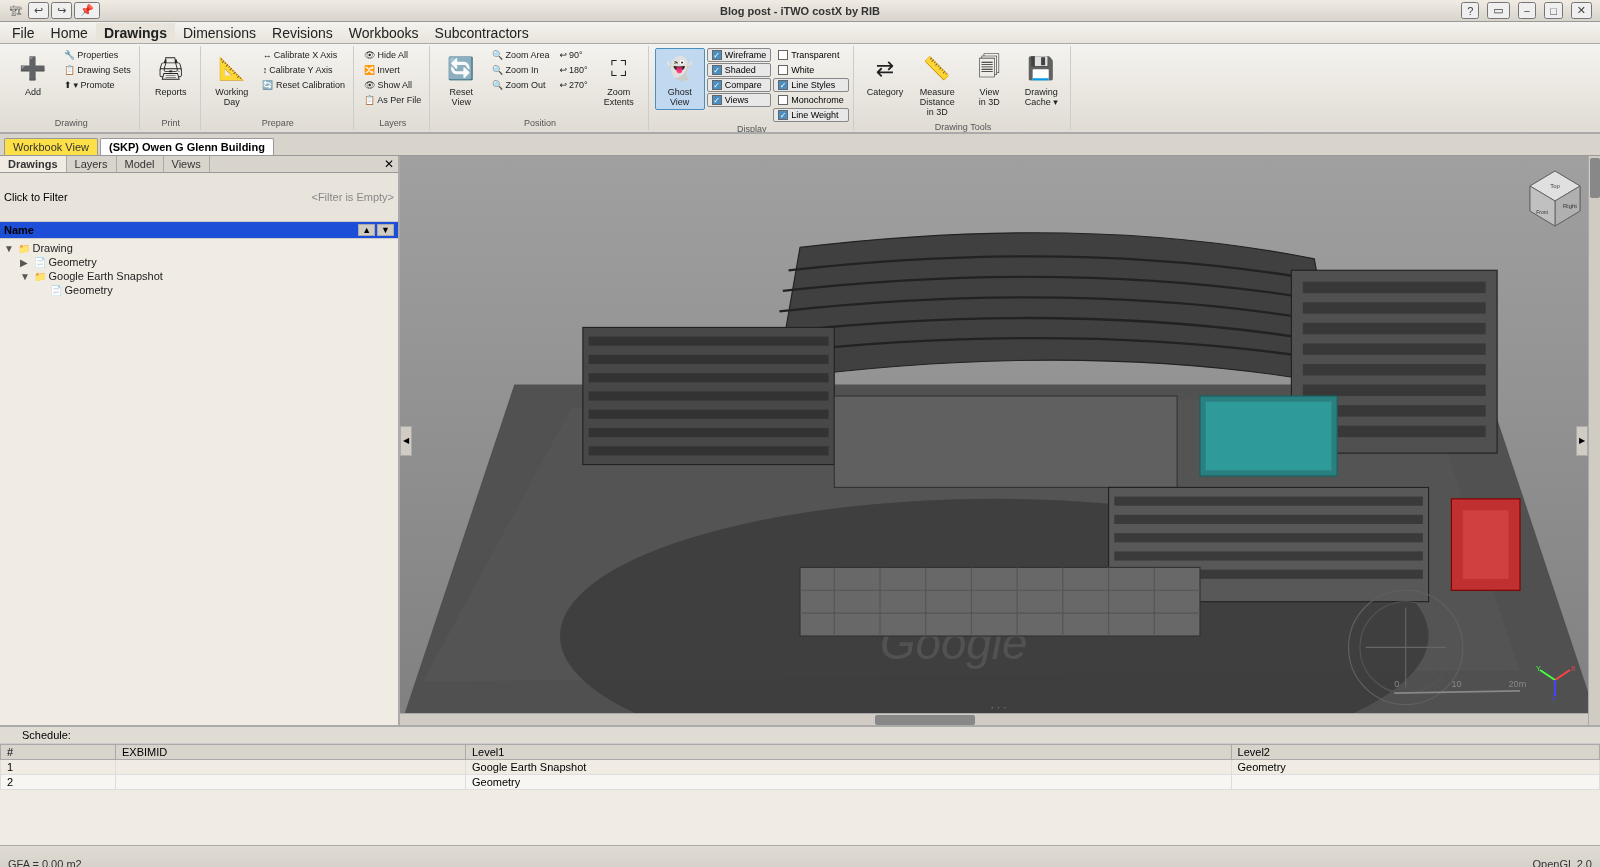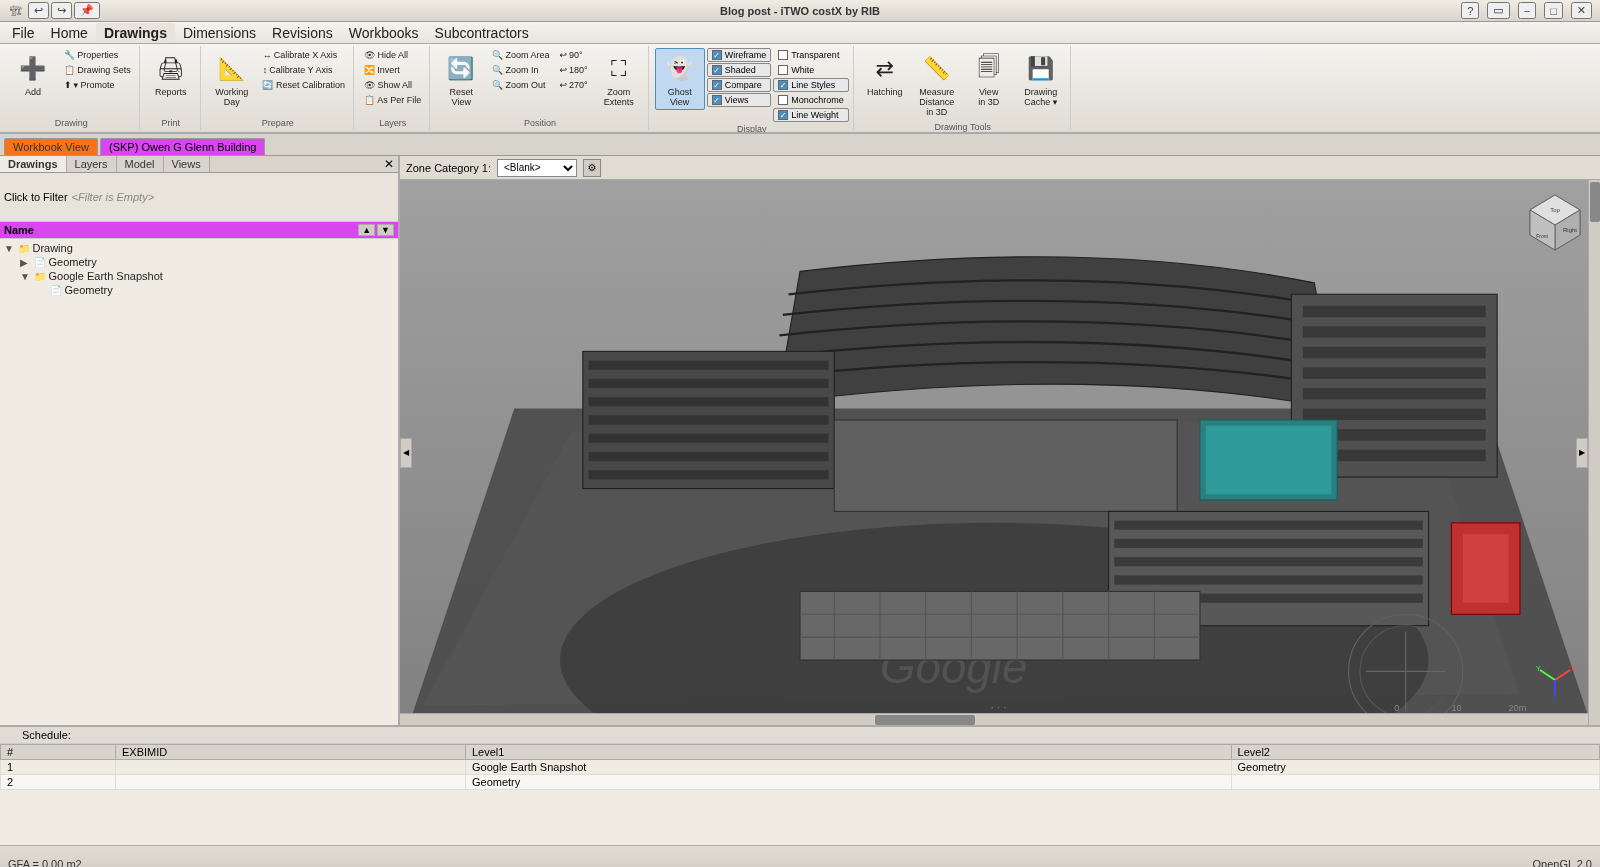--- a/index.html
+++ b/index.html
@@ -92,29 +92,29 @@
       height: 22px;
       background: #d8d4cc;
       display: flex;
       align-items: flex-end;
       padding: 0 4px;
       border-bottom: 1px solid #999;
     }
     .doc-tab {
       padding: 2px 8px;
       font-size: 11px;
-      background: #f97316;
+      background: #fde047;
       border: 1px solid #999;
       border-bottom: none;
       cursor: pointer;
       color: #333;
       margin-right: 2px;
       border-radius: 2px 2px 0 0;
     }
-    .doc-tab.active { background: #d946ef; color: #000; font-weight: 400; }
+    .doc-tab.active { background: #ffffff; color: #000; font-weight: 700; }
 
     
     #main-area {
       display: flex;
       height: calc(867px - 22px - 22px - 90px - 22px - 22px);
       
     }
 
     
     #left-panel {
@@ -140,24 +140,24 @@
     .panel-tab.active { background: #f0ece4; font-weight: 600; }
     #filter-bar {
       display: flex;
       align-items: center;
       padding: 18px 4px;
       background: #e8e4dc;
       border-bottom: 1px solid #ccc;
       font-size: 11px;
       gap: 4px;
     }
-    #filter-text { color: #888; font-style: italic; flex: 1; }
+    #filter-text { color: #888; flex: 1; text-align: right; }
     #tree-header {
       padding: 2px 4px;
-      background: #d946ef;
+      background: #1d4ed8;
       border-bottom: 1px solid #ccc;
       font-size: 11px;
       font-weight: bold;
       display: flex;
       align-items: center;
     }
     #tree-content { flex: 1; overflow-y: auto; padding: 2px 0; }
     .tree-item {
       display: flex;
       align-items: center;
@@ -553,21 +553,21 @@
         </div>
       </div>
     </div>
     <div class="ribbon-group-label">Display</div>
   </div>
 
   <div class="ribbon-group">
     <div class="ribbon-group-content">
       <div class="ribbon-btn-large">
         <div class="ribbon-icon-lg">⇄</div>
-        <span>Hatching</span>
+        <span>Category</span>
       </div>
       <div class="ribbon-btn-large">
         <div class="ribbon-icon-lg">📏</div>
         <span>Measure<br>Distance<br>in 3D</span>
       </div>
       <div class="ribbon-btn-large">
         <div class="ribbon-icon-lg">🗐</div>
         <span>View<br>in 3D</span>
       </div>
       <div class="ribbon-btn-large">
@@ -630,25 +630,20 @@
         <div class="tree-item" style="padding-left: 36px;">
           <span class="tree-expand">&nbsp;</span>
           <span class="tree-icon">📄</span>
           <span class="tree-label">Geometry</span>
         </div>
       </div>
     </div>
 
     <div id="viewport">
 
-      <div id="zone-bar">
-        <span>Zone Category 1:</span>
-        <select class="zone-select"><option>&lt;Blank&gt;</option></select>
-        <button class="zone-btn">⚙</button>
-      </div>
 
       <div id="viewport-main">
 
         <svg id="building-view" viewBox="0 0 1050 500" preserveAspectRatio="xMidYMid slice" xmlns="http://www.w3.org/2000/svg">
 
           <defs>
             <linearGradient id="bgGrad" x1="0" y1="0" x2="0" y2="1">
               <stop offset="0%" stop-color="#a0a0a0"></stop>
               <stop offset="100%" stop-color="#808080"></stop>
             </linearGradient>

